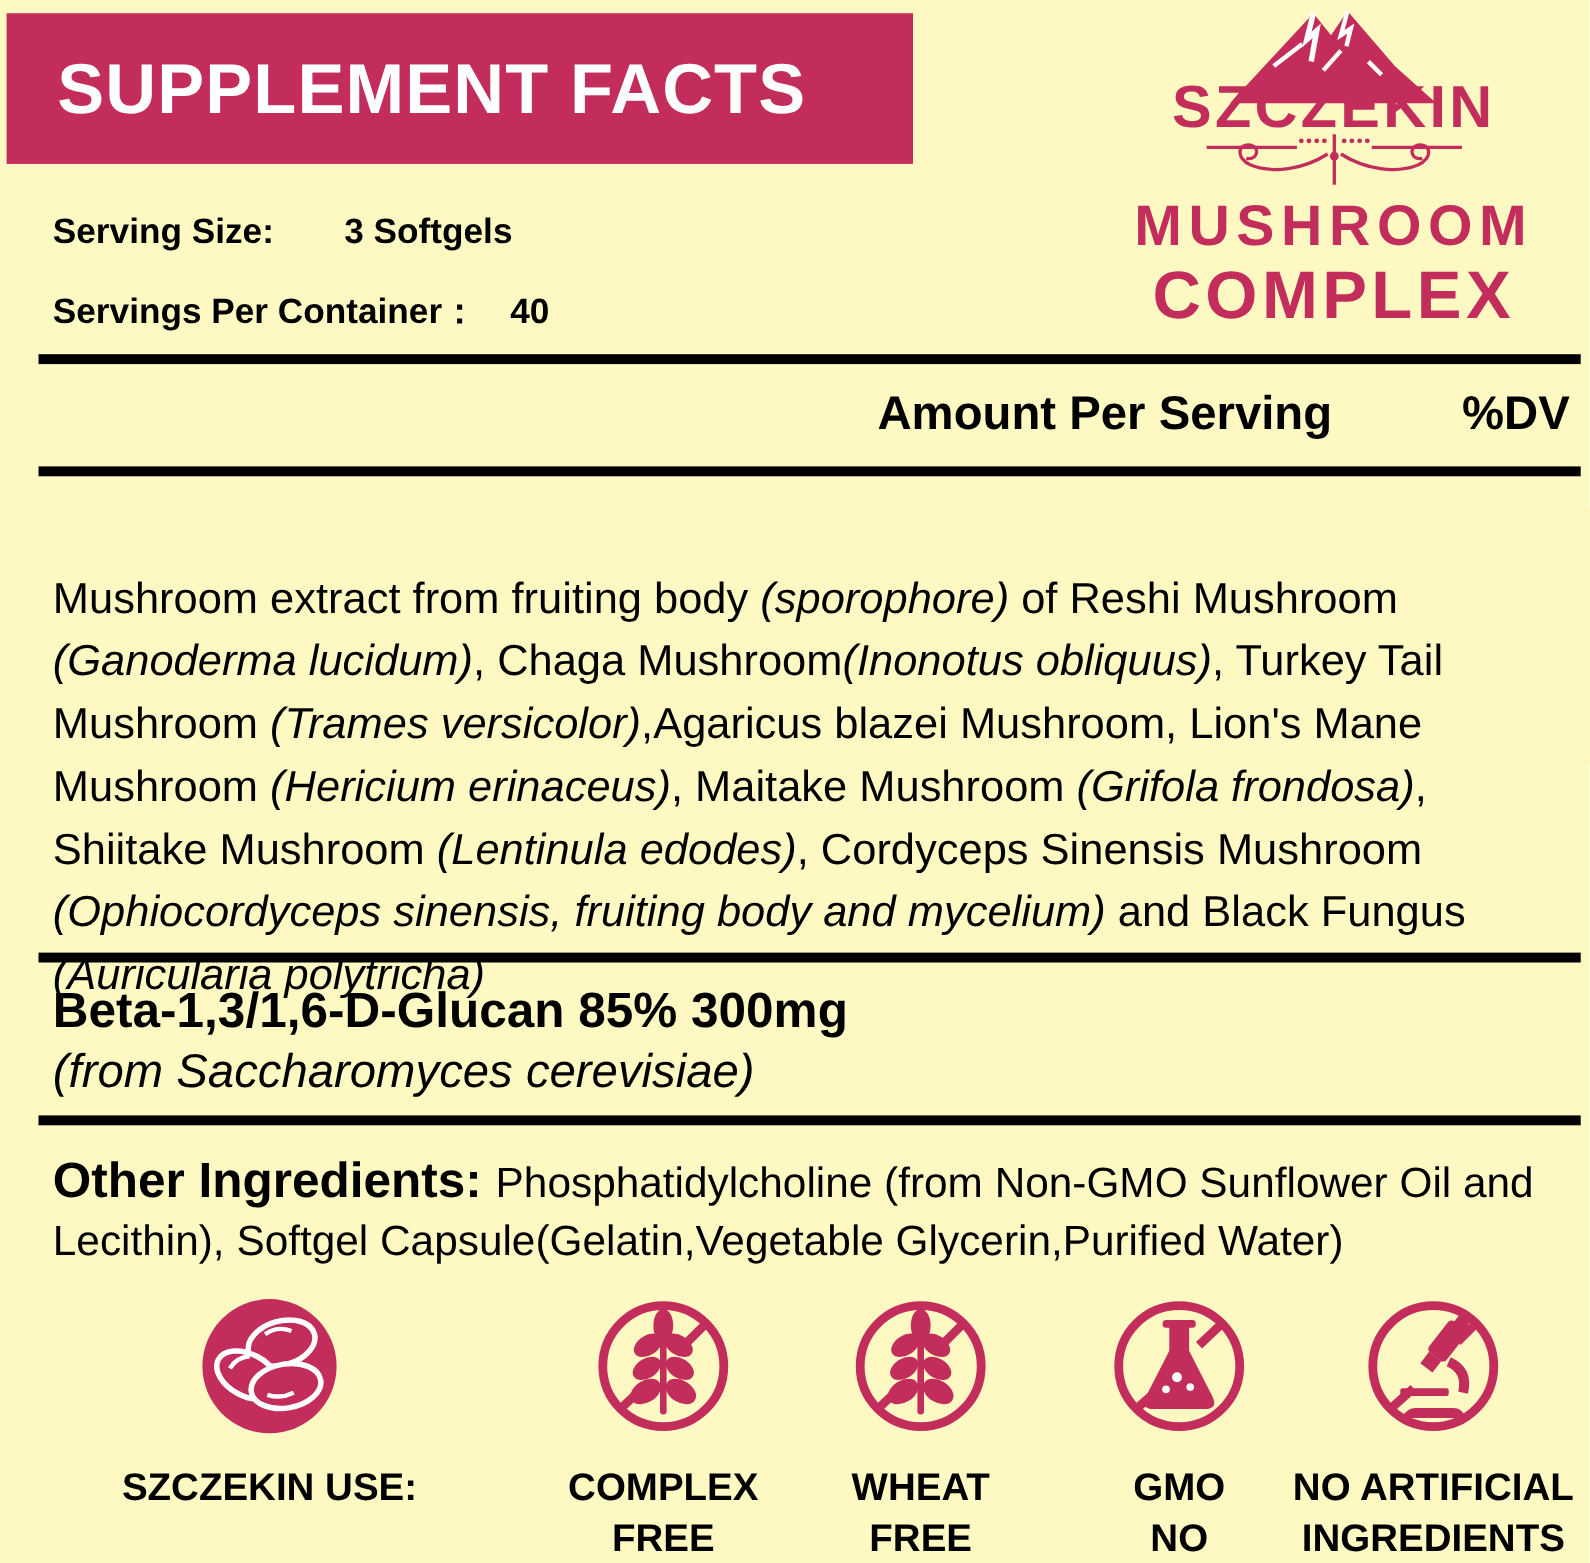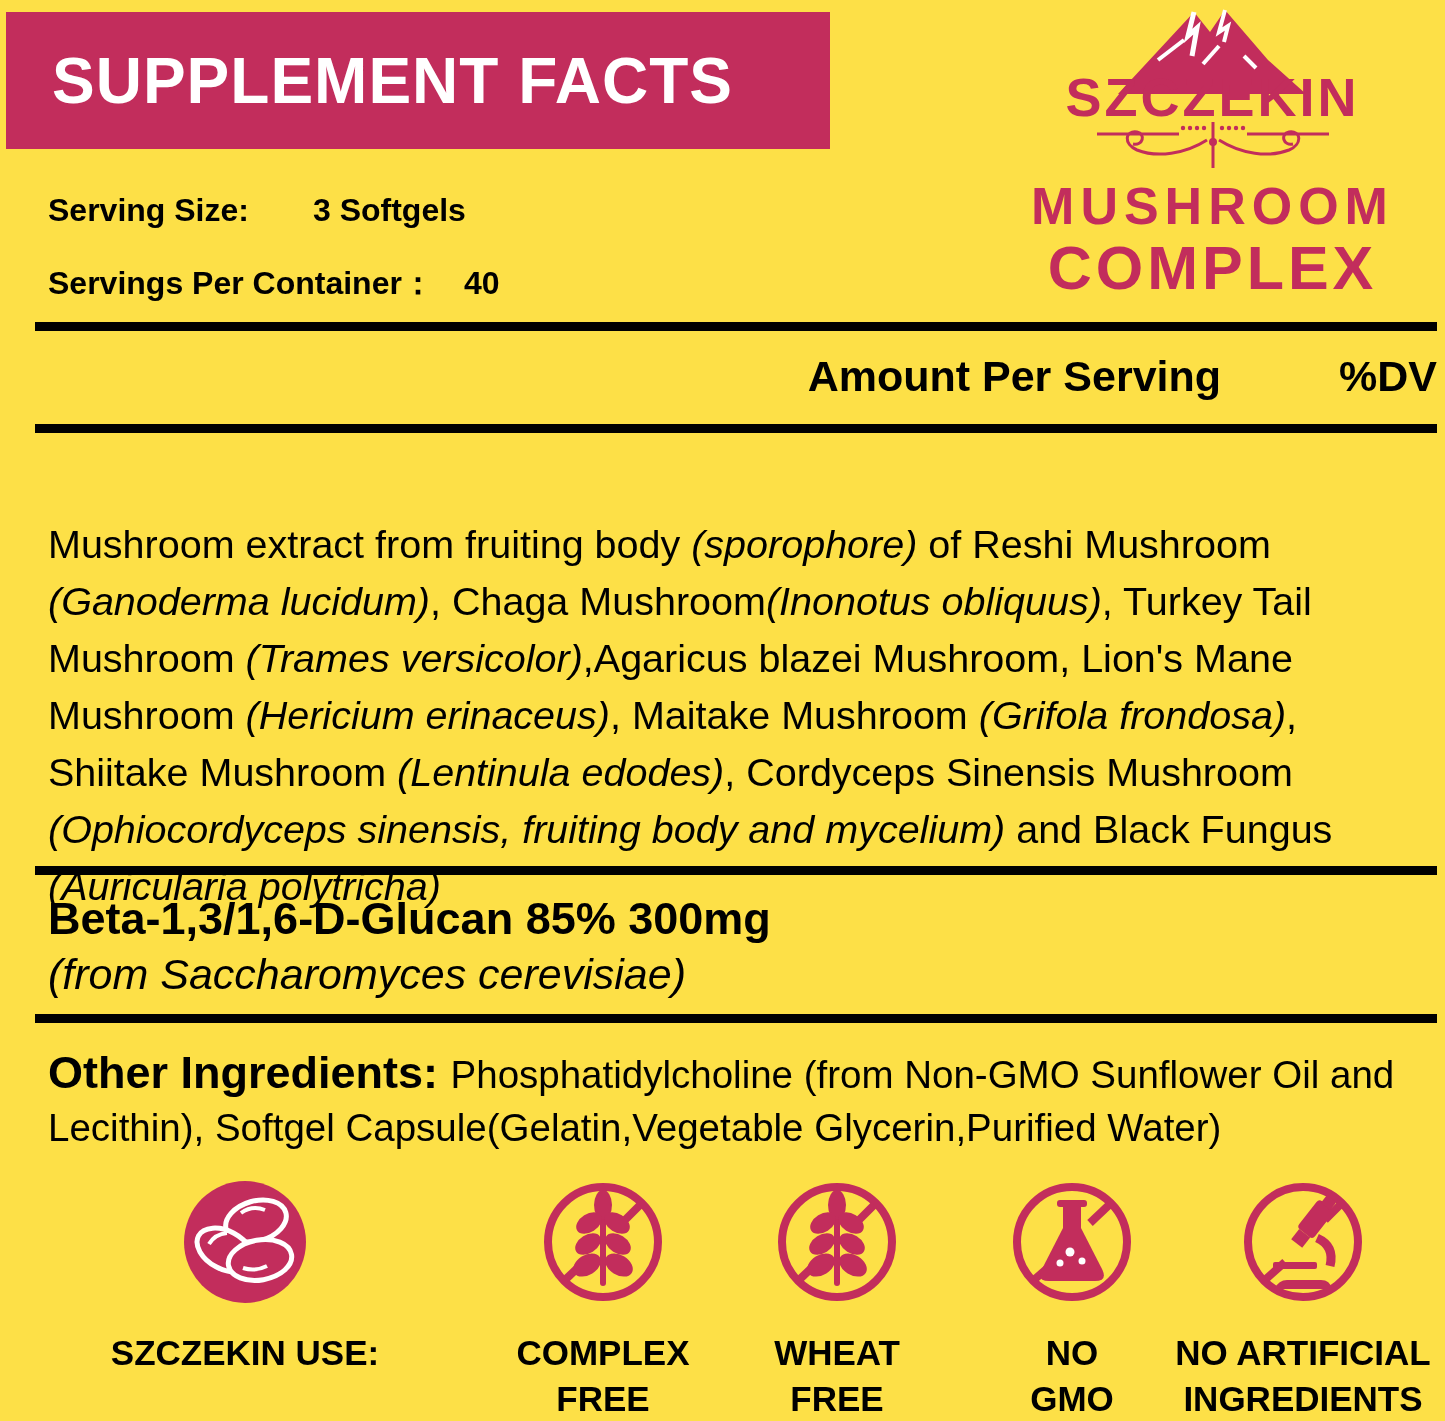--- a/index.html
+++ b/index.html
@@ -5,21 +5,21 @@
   :root{
     --brand:#C22D5C;
     --text:#000000;
     --bar:#000000;
     --banner-text:#FFFFFF;
   }
   html,body{margin:0;padding:0;background:#ffffff;}
   #label{
     position:relative;
     width:1445px;height:1421px;
-    background:#fde047;
+    background:#fef9c3;
     overflow:hidden;
     font-family:"Liberation Sans",sans-serif;
     color:var(--text);
   }
   
   .banner{
     position:absolute;left:6px;top:12px;width:824px;height:137px;
     background:var(--brand);
     display:flex;align-items:center;
     padding-left:46px;box-sizing:border-box;
@@ -53,21 +53,21 @@
   .bar2{top:424px;}
   .bar3{top:866px;}
   .bar4{top:1014px;}
   
   .amount-row{
     position:absolute;left:35px;top:352px;width:1402px;
     display:flex;justify-content:flex-end;align-items:baseline;
     font-size:43px;font-weight:700;
   }
   .amount-row .amount{margin-right:118px;}
-  .amount-row .dv{}
+  .amount-row .dv{margin-right:10px;}
   
   .active-heading{position:absolute;left:48px;top:452px;margin:0;font-size:45px;font-weight:700;white-space:nowrap;}
   .paragraph{position:absolute;left:48px;top:516px;width:1392px;margin:0;font-size:39.5px;line-height:57px;}
   .beta-heading{position:absolute;left:48px;top:893px;margin:0;font-size:45px;font-weight:700;white-space:nowrap;}
   .beta-sub{position:absolute;left:48px;top:950px;font-size:43px;font-style:italic;white-space:nowrap;}
   .other{position:absolute;left:48px;top:1046px;width:1392px;margin:0;font-size:38.5px;line-height:53px;}
   .seg-italic{font-style:italic;}
   .seg-lead{font-weight:700;font-size:45px;}
   
   .badge{position:absolute;top:1180px;text-align:center;color:var(--brand);}
@@ -214,22 +214,22 @@
       <g transform="translate(62,60)" fill="currentColor">
         <rect x="-15" y="-40" width="30" height="7" rx="3"></rect>
         <rect x="-9" y="-35" width="18" height="24"></rect>
         <path d="M-9,-12 L-30,29 Q-36,41 -23,41 L23,41 Q36,41 30,29 L9,-12 Z"></path>
         <circle cx="-2" cy="12" r="4.5" fill="#fff"></circle>
         <circle cx="10" cy="21" r="3.5" fill="#fff"></circle>
         <circle cx="-12" cy="23" r="3.5" fill="#fff"></circle>
       </g>
     </svg>
     <div class="cap">
+      <div>GMO</div>
       <div>NO</div>
-      <div>GMO</div>
     </div>
   </div>
 
   <div class="badge badge5">
     <svg width="124" height="124" viewBox="0 0 124 124">
       <circle cx="62" cy="62" r="55" fill="none" stroke="currentColor" stroke-width="8"></circle>
       <line x1="99" y1="25" x2="84" y2="40" stroke="currentColor" stroke-width="8"></line>
       <line x1="44" y1="82" x2="25" y2="99" stroke="currentColor" stroke-width="8"></line>
       <g transform="translate(60,58)" fill="currentColor">
         <g transform="rotate(38)">

